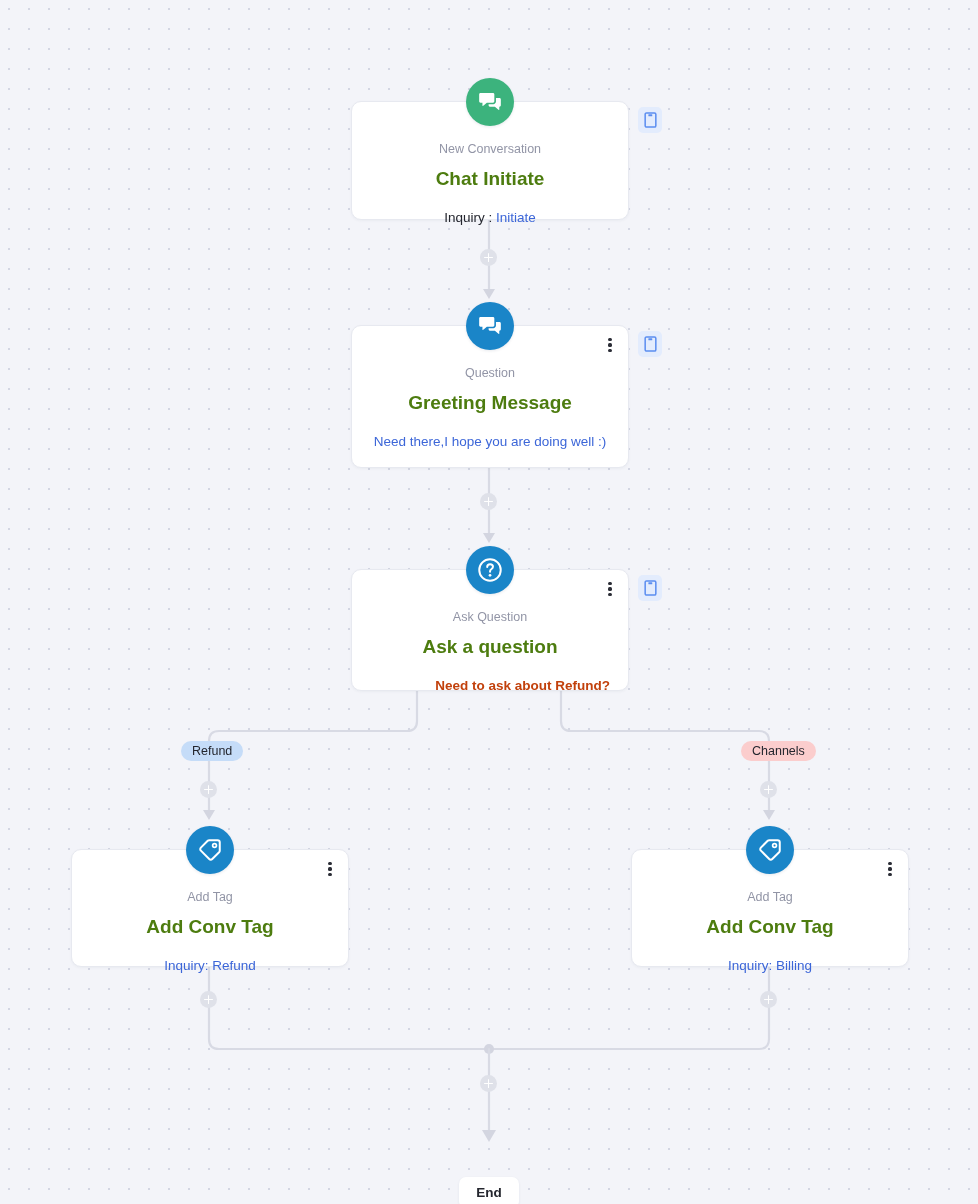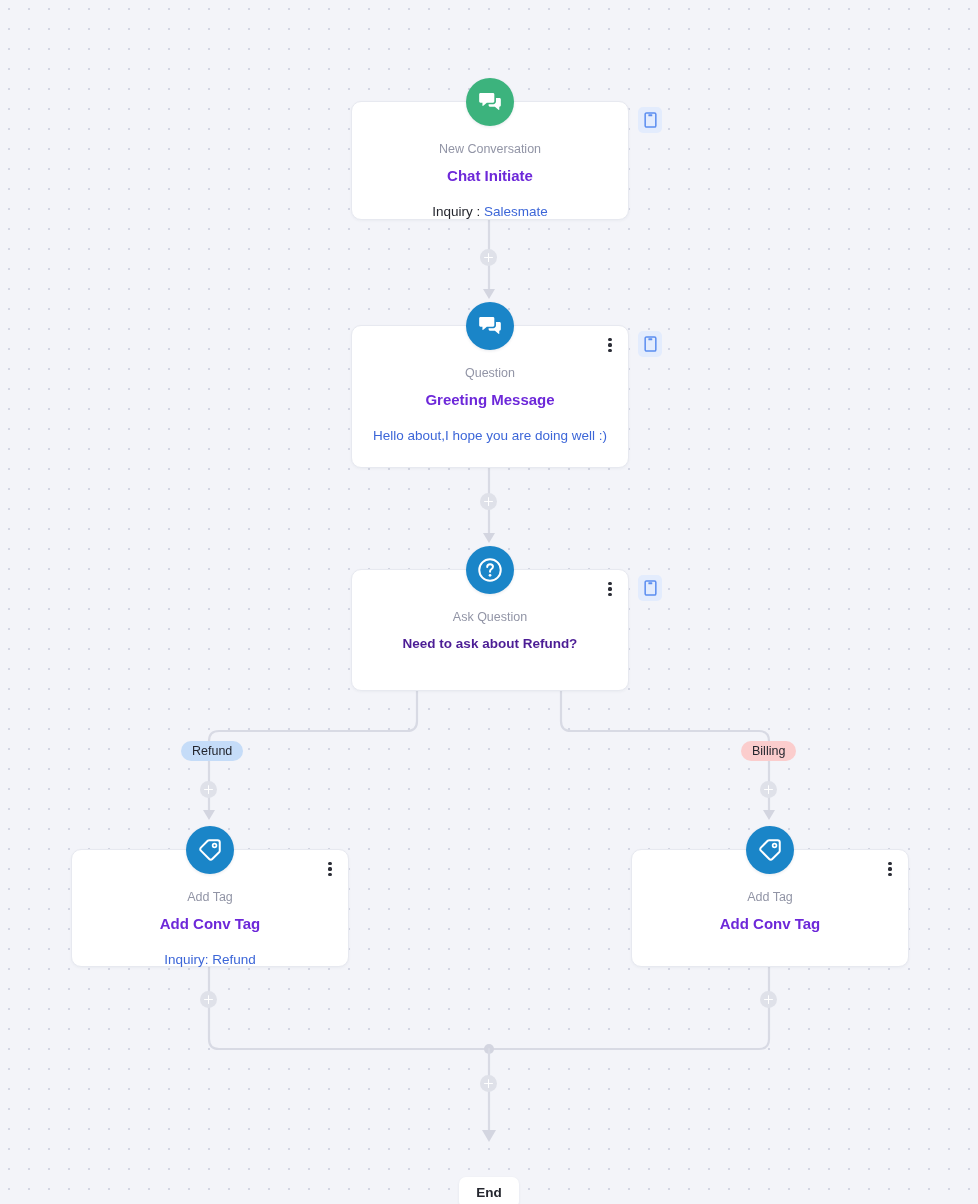--- a/index.html
+++ b/index.html
@@ -74,32 +74,32 @@
     padding: 38px 18px 18px;
     text-align: center;
   }
   .node-kind {
     font-size: 12.5px;
     color: #9295a6;
     line-height: 1.5;
     margin-bottom: 6px;
   }
   .node-title {
-    font-size: 15px;
+    font-size: 19px;
     font-weight: bold;
-    color: #6d28d9;
+    color: #4d7c0f;
     line-height: 1.5;
     margin-bottom: 14px;
   }
   .node-detail {
     font-size: 13.5px;
     color: #3c66d8;
     line-height: 1.6;
   }
-  .node-detail.dark { color: #4c1d95; font-weight: bold; }
+  .node-detail.dark { color: #c2410c; font-weight: bold; text-align: right; }
   .node-detail .lbl { color: #24262e; font-weight: normal; }
 
   
   .node-icon {
     position: absolute;
     top: -24px;
     left: 50%;
     transform: translateX(-50%);
     width: 48px; height: 48px;
     border-radius: 50%;
@@ -210,21 +210,21 @@
     <div class="node-icon green">
       <svg width="26" height="26" viewBox="0 0 24 24" fill="#ffffff">
         <path d="M3.2 3.6h11.6c.66 0 1.2.54 1.2 1.2v6.6c0 .66-.54 1.2-1.2 1.2H9.1l-3.3 2.9c-.3.27-.78.05-.78-.36v-2.54H3.2c-.66 0-1.2-.54-1.2-1.2V4.8c0-.66.54-1.2 1.2-1.2z"></path>
         <path d="M20.8 8.4h-3.3v3.2c0 1.32-1.08 2.4-2.4 2.4h-4.4v1.1c0 .66.54 1.2 1.2 1.2h4.6l3.3 2.9c.3.27.78.05.78-.36v-2.54h.22c.66 0 1.2-.54 1.2-1.2V9.6c0-.66-.54-1.2-1.2-1.2z"></path>
       </svg>
     </div>
     <div class="node-inner">
       <div class="node-kind">New Conversation</div>
       <div class="node-title">Chat Initiate</div>
       <div class="node-detail">
-        <span class="lbl">Inquiry : </span><span>Salesmate</span>
+        <span class="lbl">Inquiry : </span><span>Initiate</span>
       </div>
     </div>
   </div>
   <div class="side-btn" style="left:638px; top:107px;">
     <svg width="13" height="16" viewBox="0 0 14 18">
       <rect x="1" y="1" width="12" height="16" rx="1.6" fill="none" stroke="#5b8df0" stroke-width="1.7"></rect>
       <rect x="4.6" y="2.6" width="4.4" height="2.2" rx="0.6" fill="#5b8df0"></rect>
     </svg>
   </div>
 
@@ -236,21 +236,21 @@
       </svg>
     </div>
     <div class="kebab">
       <i></i>
       <i></i>
       <i></i>
     </div>
     <div class="node-inner">
       <div class="node-kind">Question</div>
       <div class="node-title">Greeting Message</div>
-      <div class="node-detail">Hello about,I hope you are doing well :)</div>
+      <div class="node-detail">Need there,I hope you are doing well :)</div>
     </div>
   </div>
   <div class="side-btn" style="left:638px; top:331px;">
     <svg width="13" height="16" viewBox="0 0 14 18">
       <rect x="1" y="1" width="12" height="16" rx="1.6" fill="none" stroke="#5b8df0" stroke-width="1.7"></rect>
       <rect x="4.6" y="2.6" width="4.4" height="2.2" rx="0.6" fill="#5b8df0"></rect>
     </svg>
   </div>
 
   <div class="node" id="node-ask-question" style="left:351px; top:569px; width:278px; height:122px;">
@@ -261,35 +261,36 @@
         <circle cx="12.03" cy="16.6" r="1.15" fill="#ffffff"></circle>
       </svg>
     </div>
     <div class="kebab">
       <i></i>
       <i></i>
       <i></i>
     </div>
     <div class="node-inner">
       <div class="node-kind">Ask Question</div>
+      <div class="node-title">Ask a question</div>
       <div class="node-detail dark">Need to ask about Refund?</div>
     </div>
   </div>
   <div class="side-btn" style="left:638px; top:575px;">
     <svg width="13" height="16" viewBox="0 0 14 18">
       <rect x="1" y="1" width="12" height="16" rx="1.6" fill="none" stroke="#5b8df0" stroke-width="1.7"></rect>
       <rect x="4.6" y="2.6" width="4.4" height="2.2" rx="0.6" fill="#5b8df0"></rect>
     </svg>
   </div>
 
   <div class="branch-pill" id="pill-refund" style="left:181px; top:741px; background:#c5dcf8;">
     <span>Refund</span>
   </div>
   <div class="branch-pill" id="pill-billing" style="left:741px; top:741px; background:#fbcdcd;">
-    <span>Billing</span>
+    <span>Channels</span>
   </div>
 
   <div class="node" id="node-add-tag-refund" style="left:71px; top:849px; width:278px; height:118px;">
     <div class="node-icon blue">
       <svg width="26" height="26" viewBox="0 0 24 24">
         <path d="M11.3 2.9H19c1.1 0 2 .9 2 2v7.7c0 .53-.21 1.04-.59 1.41l-6.3 6.3c-.78.78-2.05.78-2.83 0l-7.7-7.7c-.78-.78-.78-2.05 0-2.83l6.3-6.3c.37-.38.88-.59 1.42-.59z" fill="none" stroke="#ffffff" stroke-width="1.85" stroke-linejoin="round"></path>
         <circle cx="16.2" cy="7.8" r="1.75" fill="none" stroke="#ffffff" stroke-width="1.6"></circle>
       </svg>
     </div>
     <div class="kebab">
@@ -312,20 +313,21 @@
       </svg>
     </div>
     <div class="kebab">
       <i></i>
       <i></i>
       <i></i>
     </div>
     <div class="node-inner">
       <div class="node-kind">Add Tag</div>
       <div class="node-title">Add Conv Tag</div>
+      <div class="node-detail">Inquiry: Billing</div>
     </div>
   </div>
 
   <div class="plus-btn" style="left:480px; top:249px;"></div>
   <div class="plus-btn" style="left:480px; top:493px;"></div>
   <div class="plus-btn" style="left:200px; top:781px;"></div>
   <div class="plus-btn" style="left:760px; top:781px;"></div>
   <div class="plus-btn" style="left:200px; top:991px;"></div>
   <div class="plus-btn" style="left:760px; top:991px;"></div>
   <div class="plus-btn" style="left:480px; top:1075px;"></div>

